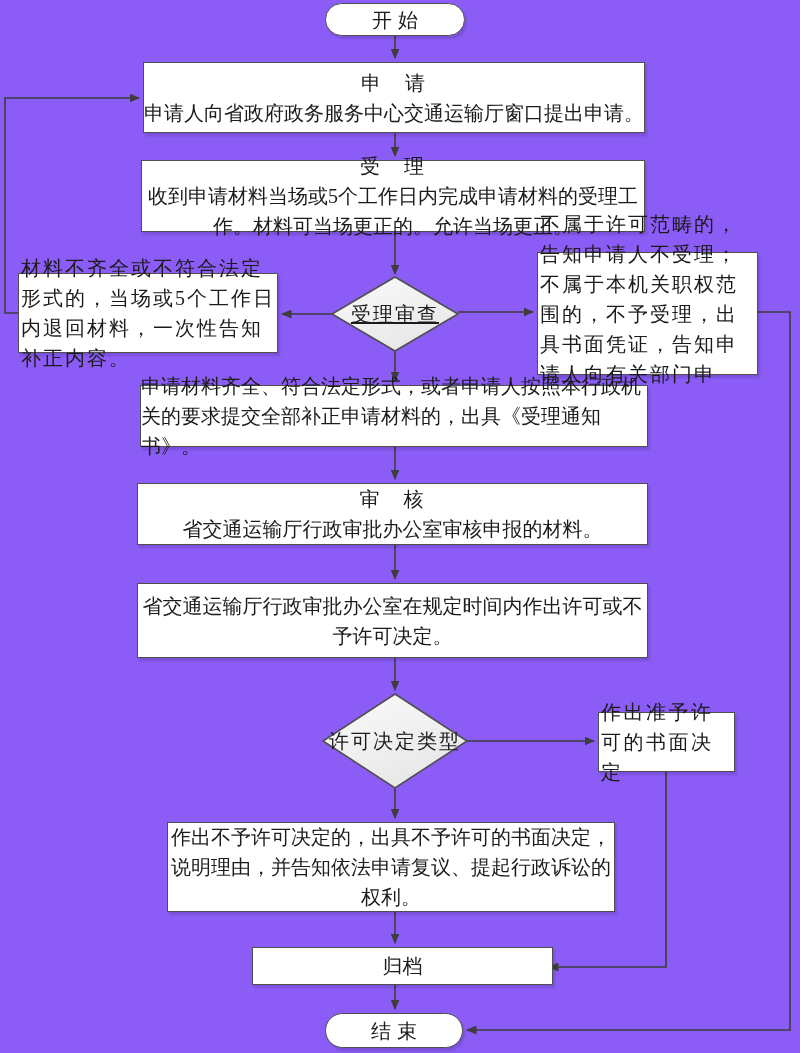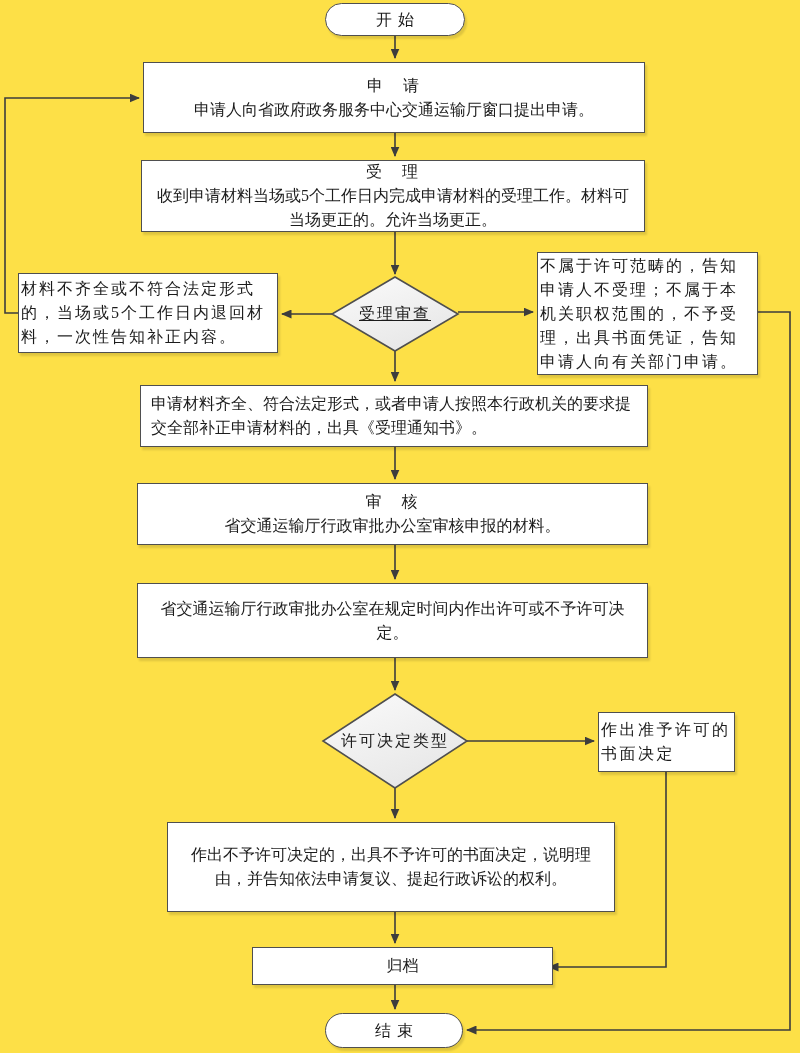--- a/index.html
+++ b/index.html
@@ -1,26 +1,26 @@
 <!DOCTYPE html>
 <html lang="zh"><head>
 <meta charset="utf-8">
 <style>
   html,body { margin:0; padding:0; background:#ffffff; }
   .stage {
-    position:relative; width:800px; height:1053px; background:#fde047;
+    position:relative; width:800px; height:1053px; background:#8b5cf6;
     font-family:"Liberation Serif","DejaVu Serif",serif;
-    color:#1b1b1b; font-size:16px; line-height:1.5; overflow:hidden;
+    color:#1b1b1b; font-size:20px; line-height:1.5; overflow:hidden;
   }
   svg.wires { position:absolute; left:0; top:0; width:800px; height:1053px; }
   .node {
     position:absolute; box-sizing:border-box; background:#ffffff;
     border:1.5px solid #4f4f4f; box-shadow:2px 3px 2px rgba(0,0,0,0.12);
   }
-  .proc { display:flex; flex-direction:column; justify-content:center; text-align:center; padding:3px 10px; }
+  .proc { display:flex; flex-direction:column; justify-content:center; text-align:center; padding:3px 0; }
   .proc .title { letter-spacing:2px; }
   .side { display:flex; align-items:center; text-align:left; padding:4px 2px; letter-spacing:2px; }
   .stadium {
     border-radius:18px; display:flex; align-items:center; justify-content:center;
     letter-spacing:6px; text-indent:6px;
   }
   .dlabel {
     position:absolute; background:transparent; border:none; box-shadow:none;
     display:flex; align-items:center; justify-content:center; letter-spacing:2px;
   }

